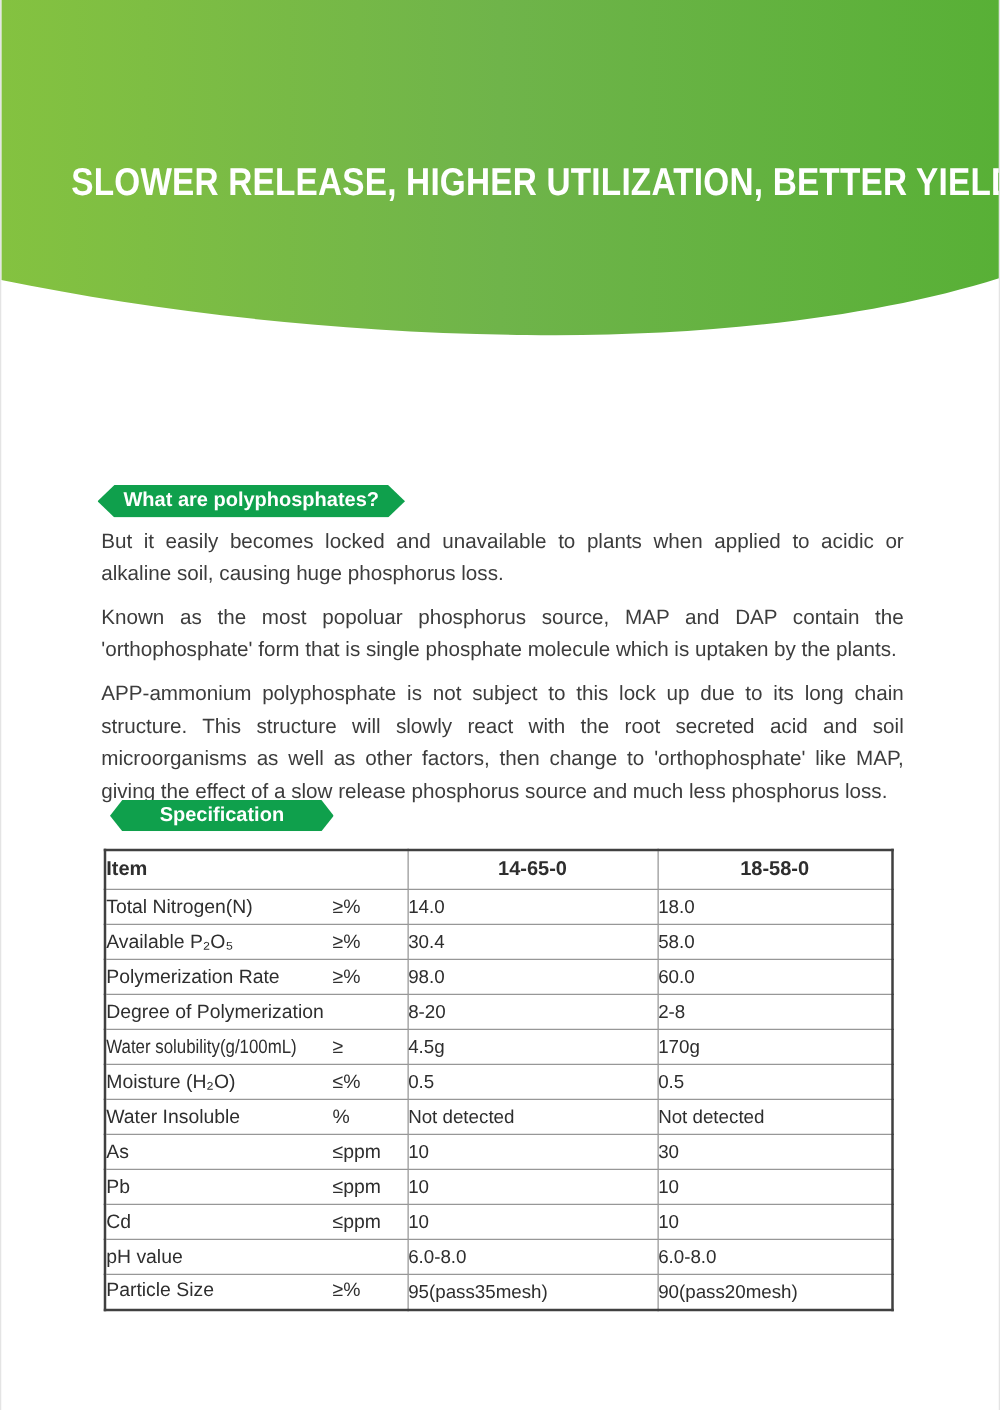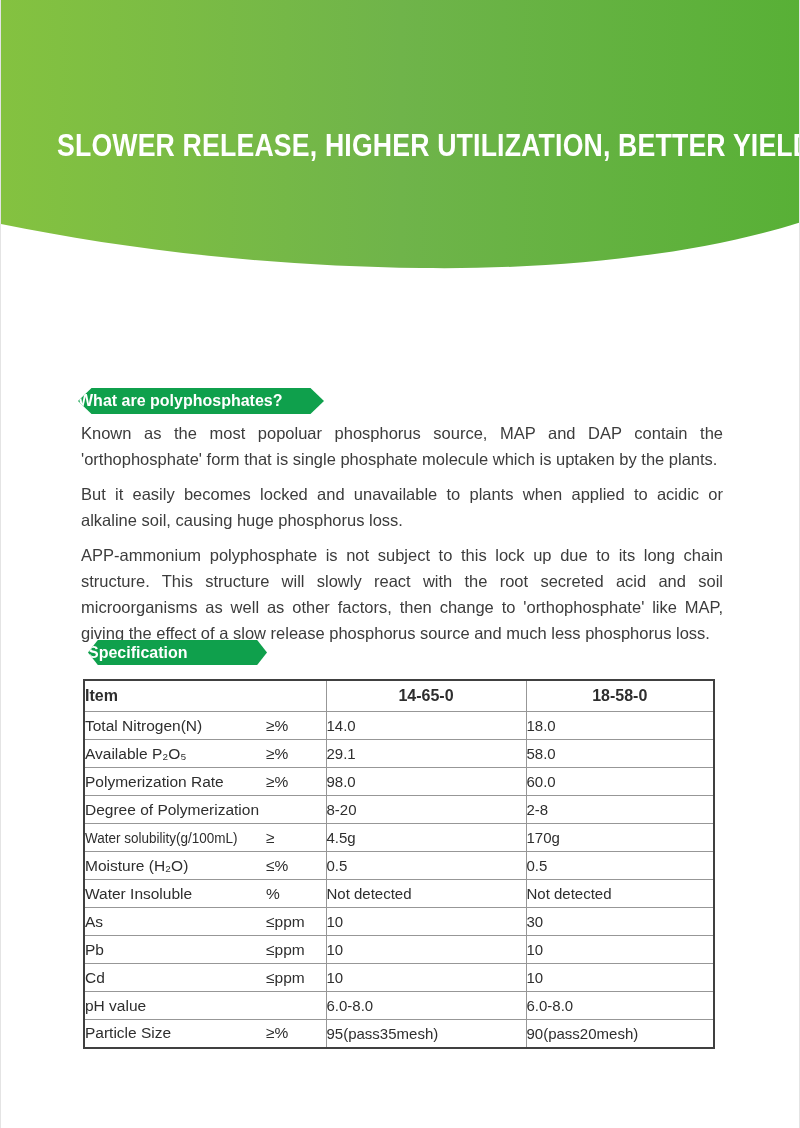--- a/index.html
+++ b/index.html
@@ -9,21 +9,21 @@
     border-left:1px solid #e4e4e4;border-right:1px solid #e4e4e4;box-sizing:border-box;
   }
   .header-svg{position:absolute;top:0;left:0;display:block;}
   .page-title{
     position:absolute;top:130px;left:0;width:800px;text-align:center;
     font-size:31px;font-weight:bold;color:#ffffff;line-height:1;
     letter-spacing:0.2px;white-space:nowrap;
     transform:scaleX(0.86);transform-origin:50% 50%;
   }
   .ribbon{
-    position:absolute;display:flex;align-items:center;justify-content:flex-start;
+    position:absolute;display:flex;align-items:center;justify-content:center;
     color:#ffffff;font-weight:bold;background:var(--ribbon-green,#0fa04c);
     clip-path:polygon(0 50%,5.5% 0,94.5% 0,100% 50%,94.5% 100%,5.5% 100%);
   }
   .ribbon-about{left:77px;top:388px;width:246px;height:26px;font-size:16px;}
   .ribbon-spec{left:87px;top:640px;width:179px;height:25px;font-size:16px;}
   .body-text{
     position:absolute;left:80px;top:420px;width:642px;
     color:var(--text-dark,#3c3c3c);font-size:16.5px;line-height:26px;
     text-align:justify;
   }
@@ -60,22 +60,22 @@
     <path d="M0 0 H800 V222 C700 254 560 270 420 268 C260 266 118 248 0 224 Z" fill="url(#bannerGrad)"></path>
   </svg>
 
   <div class="page-title">SLOWER RELEASE, HIGHER UTILIZATION, BETTER YIELD</div>
 
   <div class="ribbon ribbon-about">
     <span>What are polyphosphates?</span>
   </div>
 
   <div class="body-text">
+    <p>But it easily becomes locked and unavailable to plants when applied to acidic or alkaline soil, causing huge phosphorus loss.</p>
     <p>Known as the most popoluar phosphorus source, MAP and DAP contain the 'orthophosphate' form that is single phosphate molecule which is uptaken by the plants.</p>
-    <p>But it easily becomes locked and unavailable to plants when applied to acidic or alkaline soil, causing huge phosphorus loss.</p>
     <p>APP-ammonium polyphosphate is not subject to this lock up due to its long chain structure. This structure will slowly react with the root secreted acid and soil microorganisms as well as other factors, then change to 'orthophosphate' like MAP, giving the effect of a slow release phosphorus source and much less phosphorus loss.</p>
   </div>
 
   <div class="ribbon ribbon-spec">
     <span>Specification</span>
   </div>
 
   <table class="spec-table">
     <colgroup>
       <col style="width:242px">
@@ -97,21 +97,21 @@
       </td>
       <td class="c-val">14.0</td>
       <td class="c-val">18.0</td>
     </tr>
 
     <tr>
       <td class="c-item">
         <span class="lbl">Available P₂O₅</span>
         <span class="unit">≥%</span>
       </td>
-      <td class="c-val">29.1</td>
+      <td class="c-val">30.4</td>
       <td class="c-val">58.0</td>
     </tr>
 
     <tr>
       <td class="c-item">
         <span class="lbl">Polymerization Rate</span>
         <span class="unit">≥%</span>
       </td>
       <td class="c-val">98.0</td>
       <td class="c-val">60.0</td>

